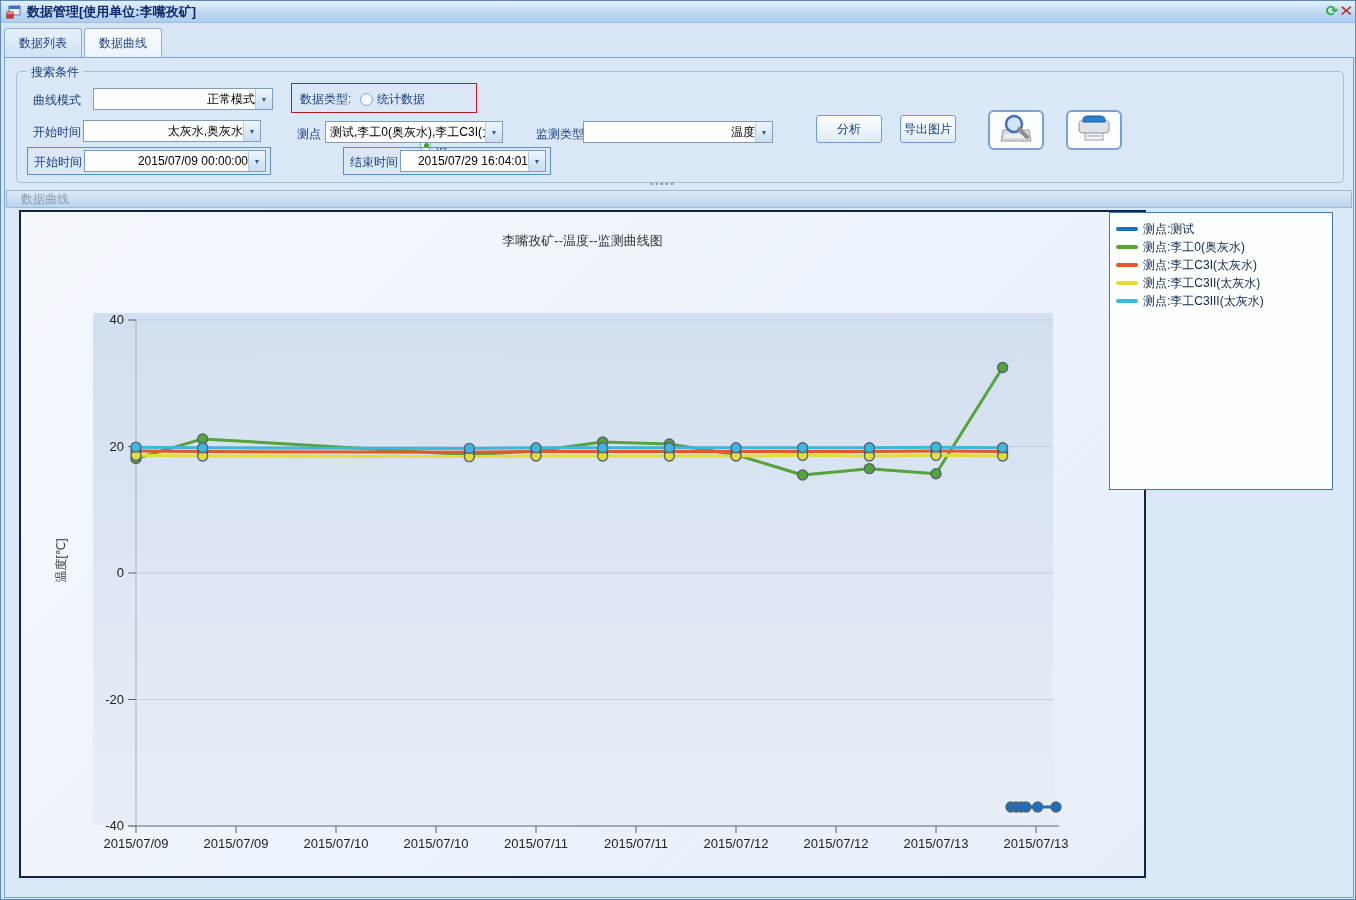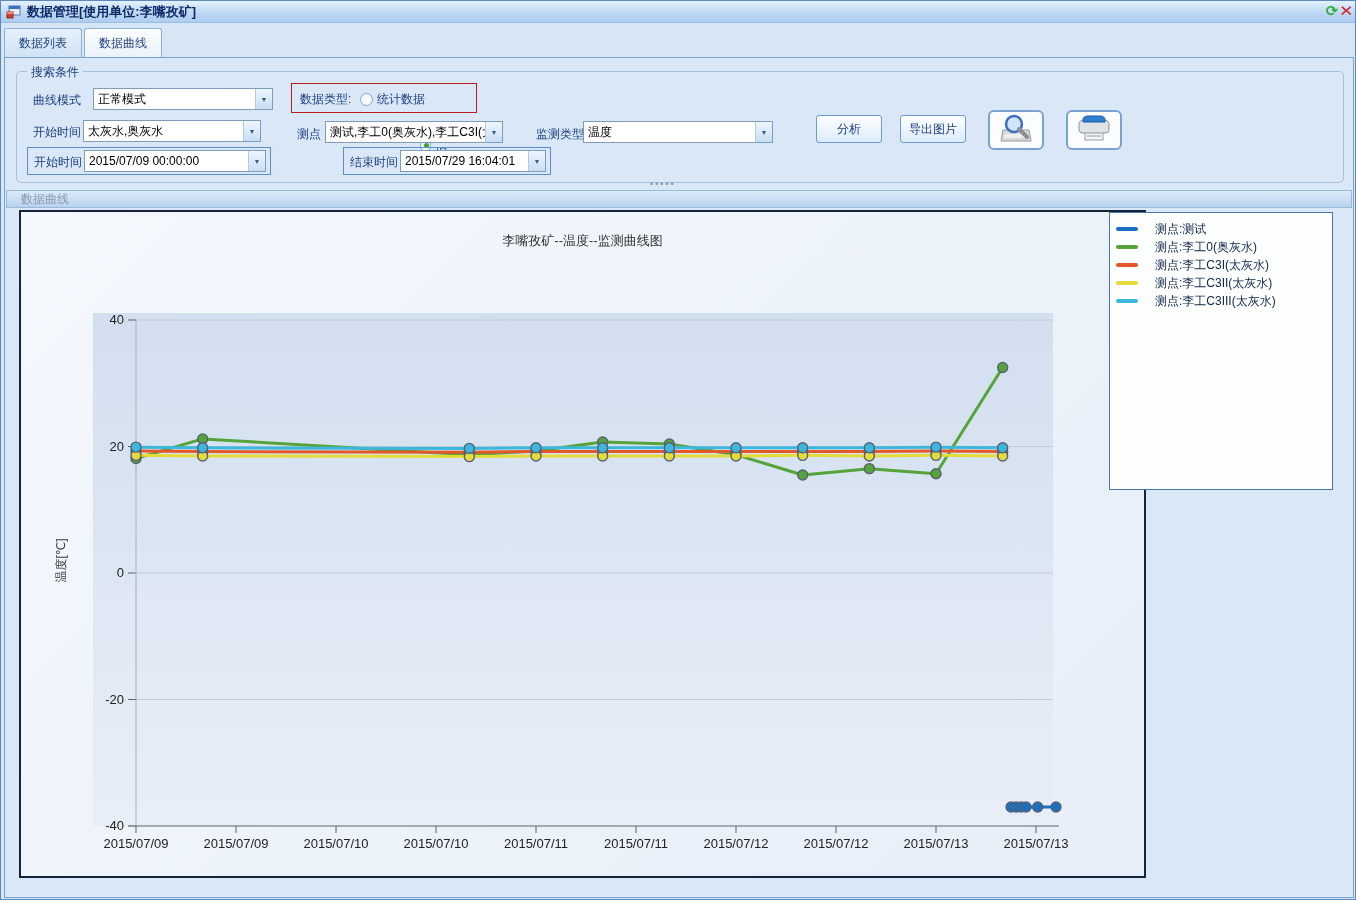--- a/index.html
+++ b/index.html
@@ -44,21 +44,21 @@
     position:absolute; left:11px; top:13px; width:1328px; height:112px;
     border:1px solid #a3c0de; border-radius:5px;
   }
   .groupbox-title{
     position:absolute; left:10px; top:-8px; background:#d9e7f6; padding:0 4px;
     color:#1e3f80;
   }
   .lbl{ position:absolute; color:#1e3f80; white-space:nowrap; }
   .combo{
     position:absolute; background:#fff; border:1px solid #7f9db9; height:22px;
-    display:flex; overflow:hidden;
+    display:flex; overflow:hidden;text-align:right;
   }
   .combo .val{ flex:1; color:#000; line-height:20px; padding-left:4px; white-space:nowrap; overflow:hidden;}
   .combo .arrow{
     width:17px; border-left:1px solid #b5cade;
     background:linear-gradient(#eef6fe,#c8def4);
     display:flex; align-items:center; justify-content:center;
     color:#3c5a86; font-size:7px;
   }
   .dtbox{ position:absolute; border:1px solid #b91c1c; background:transparent;}
   .radio{ position:absolute; display:flex; align-items:center; gap:4px; color:#1e3f80;}
@@ -100,21 +100,21 @@
   .ylabel{
     position:absolute; left:18px; top:340px; color:#333; font-size:12px;
     transform:rotate(-90deg); transform-origin:center; white-space:nowrap;
   }
   .legend{
     position:absolute; left:1104px; top:154px; width:224px; height:278px;
     background:#fdfefe; border:1px solid #4878a8; padding:7px 0 0 6px;
   }
   .legend-item{ display:flex; align-items:center; height:18px; gap:5px;}
   .legend-swatch{ width:22px; height:4px; border-radius:2px;}
-  .legend-label{ color:#10264a; font-size:12px; white-space:nowrap;margin-left:12px;}
+  .legend-label{ color:#10264a; font-size:12px; white-space:nowrap;}
 </style>
 </head>
 <body>
 
 <div class="titlebar">
   <div class="app-icon">
     <svg width="15" height="14" viewBox="0 0 15 14">
       <rect x="3" y="1" width="11" height="9" fill="#e8eef8" stroke="#5a7ab0"></rect>
       <rect x="3" y="1" width="11" height="3" fill="#3f6fc0"></rect>
       <rect x="1" y="7" width="6" height="6" fill="#d6402a" stroke="#8c2418"></rect>
@@ -183,21 +183,21 @@
     </div>
     <div class="dtbox" style="left:326px; top:75px; width:208px; height:28px; border-color:#5a8fc8;">
       <span class="lbl" style="left:6px; top:6px;">结束时间</span>
       <div class="combo" style="left:56px; top:2px; width:146px;">
         <span class="val">2015/07/29 16:04:01</span>
         <span class="arrow">▼</span>
       </div>
     </div>
 
     <div class="btn" style="left:799px; top:43px; width:66px; height:28px;">分析</div>
-    <div class="btn" style="left:883px; top:43px; width:66px; height:28px;">导出图片</div>
+    <div class="btn" style="left:883px; top:43px; width:56px; height:28px;">导出图片</div>
 
     <div class="iconbtn" style="left:971px; top:38px; width:56px; height:40px;">
       <span>
         <svg width="34" height="30" viewBox="0 0 34 30">
           <path d="M4 16 L30 16 L32 27 L2 27 Z" fill="#d8d8d8" stroke="#9a9a9a"></path>
           <path d="M6 20 L28 20 L29 24 L5 24 Z" fill="#efefef"></path>
           <circle cx="15" cy="10" r="8" fill="#cfe4f7" stroke="#3b71b8" stroke-width="2.5"></circle>
           <line x1="20" y1="15" x2="28" y2="23" stroke="#8a8f96" stroke-width="4" stroke-linecap="round"></line>
         </svg>
       </span>

